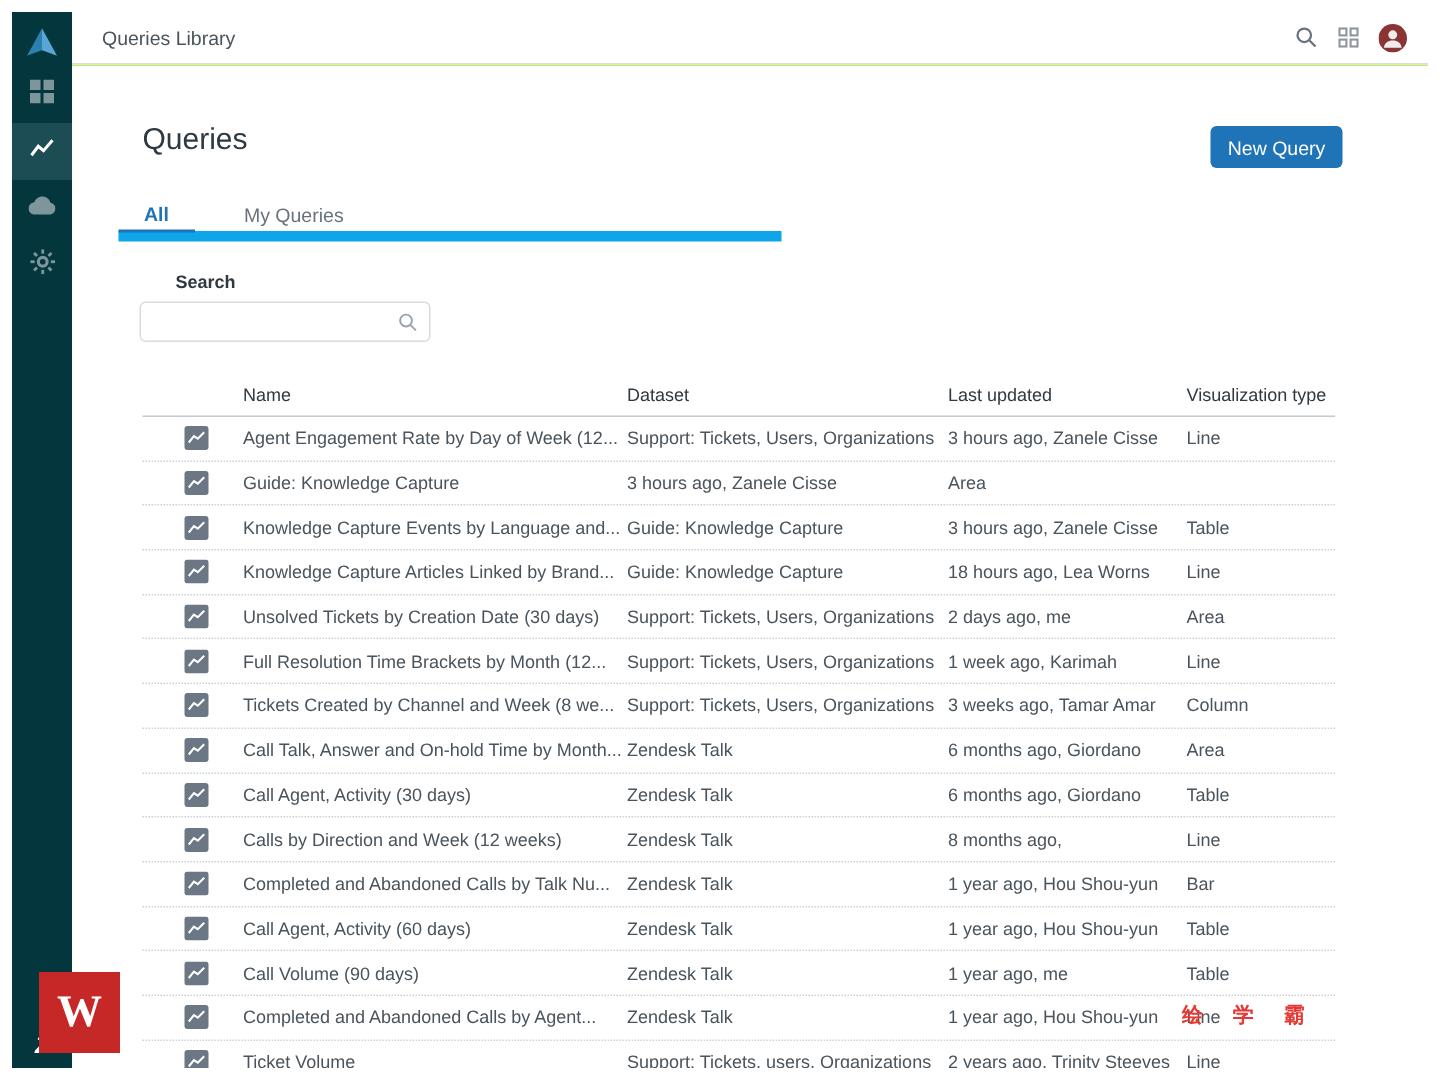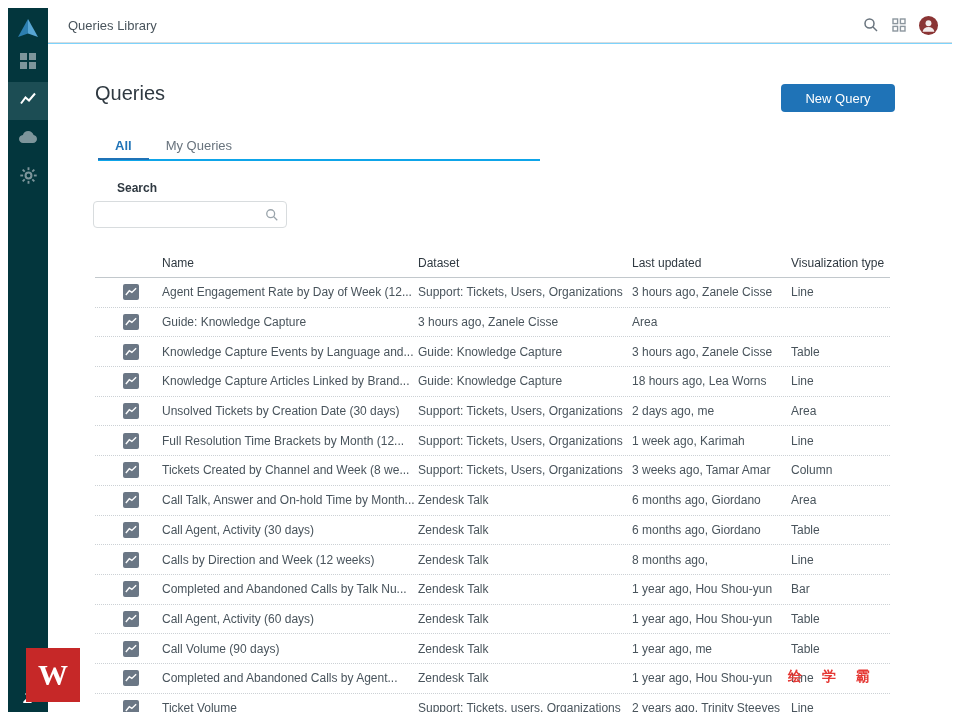--- a/index.html
+++ b/index.html
@@ -1,44 +1,44 @@
 <!DOCTYPE html>
 <html><head>
 <meta charset="utf-8">
 <style>
   * { margin:0; padding:0; box-sizing:border-box; }
   html,body { width:960px; height:720px; background:#ffffff; overflow:hidden;
     font-family:"Liberation Sans", sans-serif; }
   .viewport { position:relative; width:960px; height:720px; background:#fff; }
-  .app { position:absolute; left:8px; top:8px; width:944px; height:704px; background:#7dd3fc; overflow:hidden; }
+  .app { position:absolute; left:8px; top:8px; width:944px; height:704px; background:#bef264; overflow:hidden; }
 
   
   .sidebar { position:absolute; left:0; top:0; width:40px; height:100%; background:#03363d; z-index:5; }
   .sb-logo { height:34px; display:flex; align-items:center; justify-content:center; margin-top:3px; }
   .sb-nav { position:absolute; top:36px; left:0; width:100%; }
   .sb-item { height:38px; display:flex; align-items:center; justify-content:center; color:#7d959b; cursor:pointer; }
   .sb-item.active { background:#1c4d54; color:#fff; }
   .sb-zendesk { position:absolute; bottom:6px; left:0; width:100%; text-align:center;
     color:#fff; font-weight:bold; font-size:15px; font-style:italic; }
 
   
   .topbar { position:absolute; left:40px; top:0; right:0; height:35px; background:#fff;
     border-bottom:1px solid #d8dcde; display:flex; align-items:center; z-index:2; }
   .topbar-title { margin-left:20px; font-size:13px; color:#49545c; }
   .topbar-right { margin-left:auto; display:flex; align-items:center; gap:13px; margin-right:14px; }
   .tb-icon { display:flex; align-items:center; justify-content:center; cursor:pointer; }
 
   
   .content { position:absolute; left:40px; top:36px; right:0; bottom:0; background:#fff; overflow:hidden; }
   .page-title { position:absolute; left:47px; top:38px; font-size:20px; font-weight:400; color:#2f3941; }
-  .new-query { position:absolute; right:57px; top:40px; width:114px; height:28px; background:#1f73b7;
+  .new-query { position:absolute; right:57px; top:40px; width:88px; height:28px; background:#1f73b7;
     color:#fff; border:none; border-radius:4px; font-size:13px; font-family:inherit; cursor:pointer; }
 
-  .tabs { position:absolute; left:50px; top:88px; width:442px; height:29px;
-    border-bottom:2px solid #0ea5e9; display:flex; }
+  .tabs { position:absolute; left:31px; top:88px; width:442px; height:29px;
+    border-bottom:7px solid #0ea5e9; display:flex;gap:16px; }
   .tab { padding:0 17px; font-size:13px; color:#68737d; display:flex; align-items:center; cursor:pointer; }
   .tab.active { color:#1f73b7; font-weight:700; border-bottom:2px solid #1f73b7; margin-bottom:-1px; }
 
   .search-label { position:absolute; left:47px; top:137px; font-size:12px; font-weight:700; color:#2f3941;margin-left:22px; }
   .search-box { position:absolute; left:45px; top:157px; width:194px; height:27px;
     border:1px solid #d8dcde; border-radius:4px; background:#fff; }
   .search-box input { position:absolute; left:0; top:0; width:100%; height:100%; border:none; outline:none;
     background:transparent; padding:0 28px 0 10px; font-size:12px; color:#2f3941; font-family:inherit; }
   .search-box .mag { position:absolute; right:7px; top:6px; }
 

